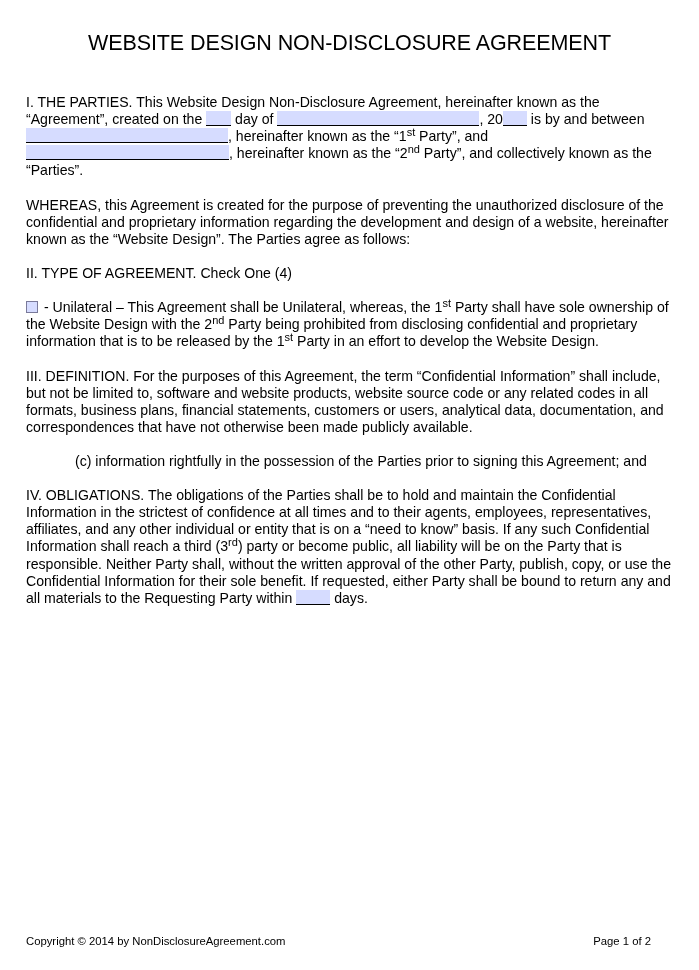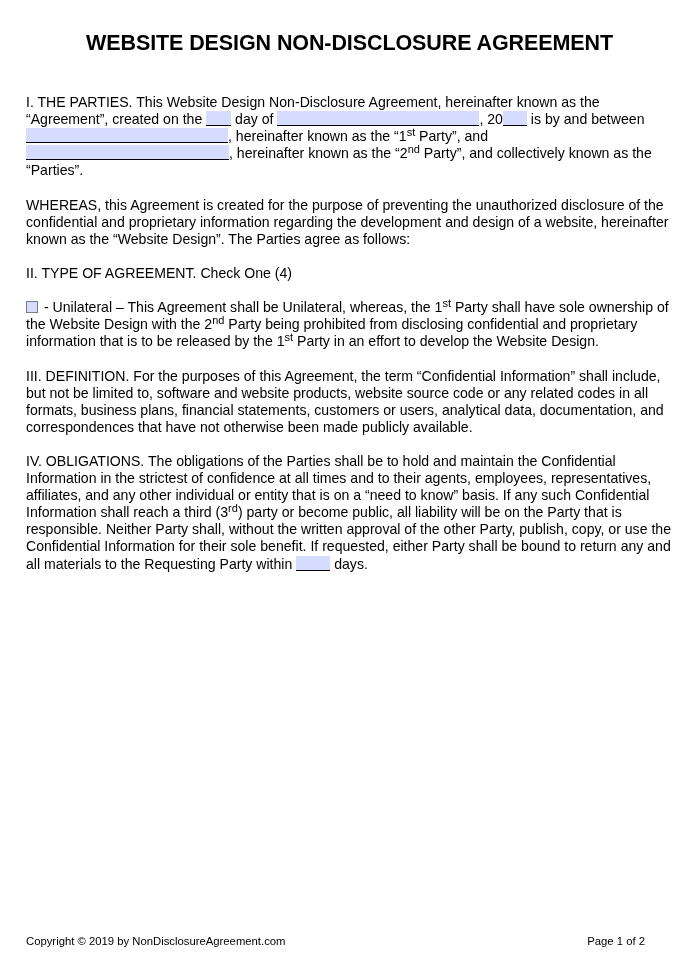--- a/index.html
+++ b/index.html
@@ -14,21 +14,21 @@
       overflow: hidden;
       font-family: "Liberation Sans", sans-serif;
       color: #000;
     }
     .title {
       position: absolute;
       top: 31px;
       left: 0;
       width: 699px;
       text-align: center;
-      font-weight: bold;
+      font-weight: normal;
       font-size: 21.5px;
       letter-spacing: -0.1px;
       margin: 0;
     }
     .page {
       position: absolute;
       left: 26px;
       top: 94px;
       width: 650px;
       font-size: 14.1px;
@@ -62,21 +62,21 @@
       margin-right: 2px;
     }
     .footer-left {
       position: absolute;
       left: 26px;
       top: 935px;
       font-size: 11.3px;
     }
     .footer-right {
       position: absolute;
-      right: 54px;
+      right: 48px;
       top: 935px;
       font-size: 11.3px;
     }
     b { font-weight: normal; }
   </style>
 </head>
 <body>
 
 <h1 class="title">WEBSITE DESIGN NON-DISCLOSURE AGREEMENT</h1>
 
@@ -87,19 +87,20 @@
   <p>WHEREAS, this Agreement is created for the purpose of preventing the unauthorized disclosure of the confidential and proprietary information regarding the development and design of a website, hereinafter known as the “Website Design”. The Parties agree as follows:</p>
 
   <p><b>II. TYPE OF AGREEMENT</b><span>. Check One (4)</span></p>
 
 
   <p><span class="checkbox"></span><span> - Unilateral – This Agreement shall be Unilateral, whereas, the 1</span><sup>st</sup><span> Party shall have sole ownership of the Website Design with the 2</span><sup>nd</sup><span> Party being prohibited from disclosing confidential and proprietary information that is to be released by the 1</span><sup>st</sup><span> Party in an effort to develop the Website Design.</span></p>
 
   <p><b>III. DEFINITION</b><span>. For the purposes of this Agreement, the term “Confidential Information” shall include, but not be limited to, software and website products, website source code or any related codes in all formats, business plans, financial statements, customers or users, analytical data, documentation, and correspondences that have not otherwise been made publicly available.</span></p>
 
 
+  <p class="indent" style="padding-right:4px">(c) information rightfully in the possession of the Parties prior to signing this Agreement; and</p>
 
   <p><b>IV. OBLIGATIONS</b><span>. The obligations of the Parties shall be to hold and maintain the Confidential Information in the strictest of confidence at all times and to their agents, employees, representatives, affiliates, and any other individual or entity that is on a “need to know” basis. If any such Confidential Information shall reach a third (3</span><sup>rd</sup><span>) party or become public, all liability will be on the Party that is responsible. Neither Party shall, without the written approval of the other Party, publish, copy, or use the Confidential Information for their sole benefit. If requested, either Party shall be bound to return any and all materials to the Requesting Party within </span><span class="field" style="width:34px"></span><span> days.</span></p>
 
 </div>
 
-<div class="footer-left">Copyright © 2019 by NonDisclosureAgreement.com</div>
+<div class="footer-left">Copyright © 2014 by NonDisclosureAgreement.com</div>
 <div class="footer-right">Page 1 of 2</div>
 
 </body></html>

